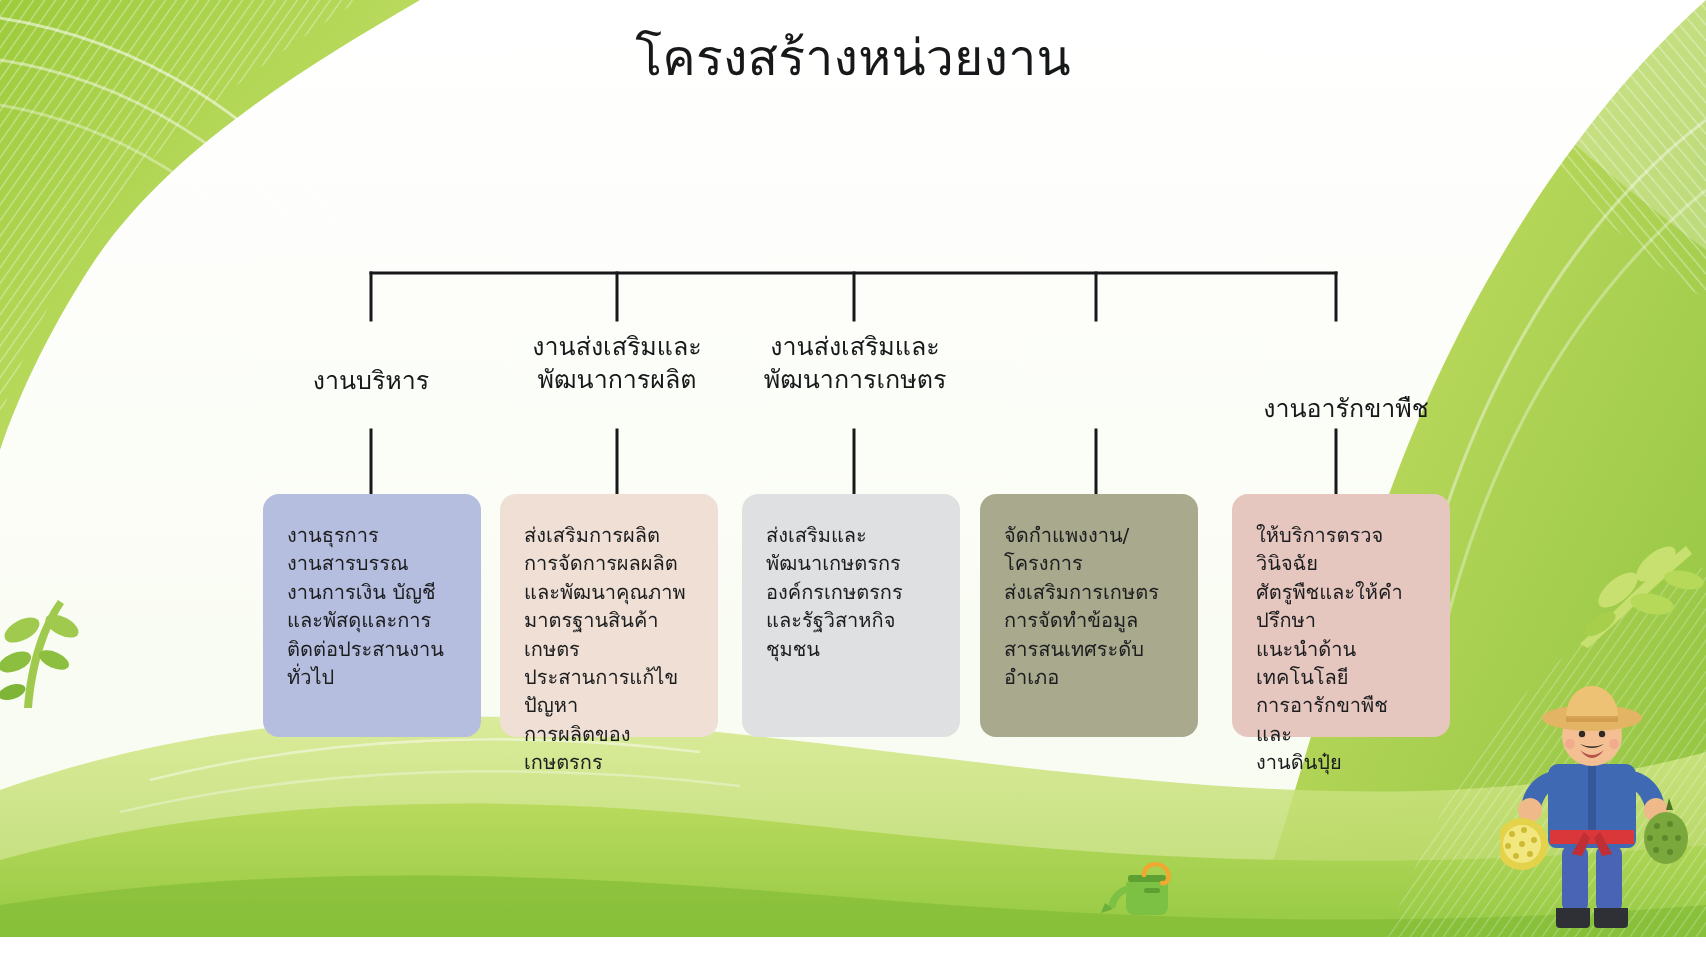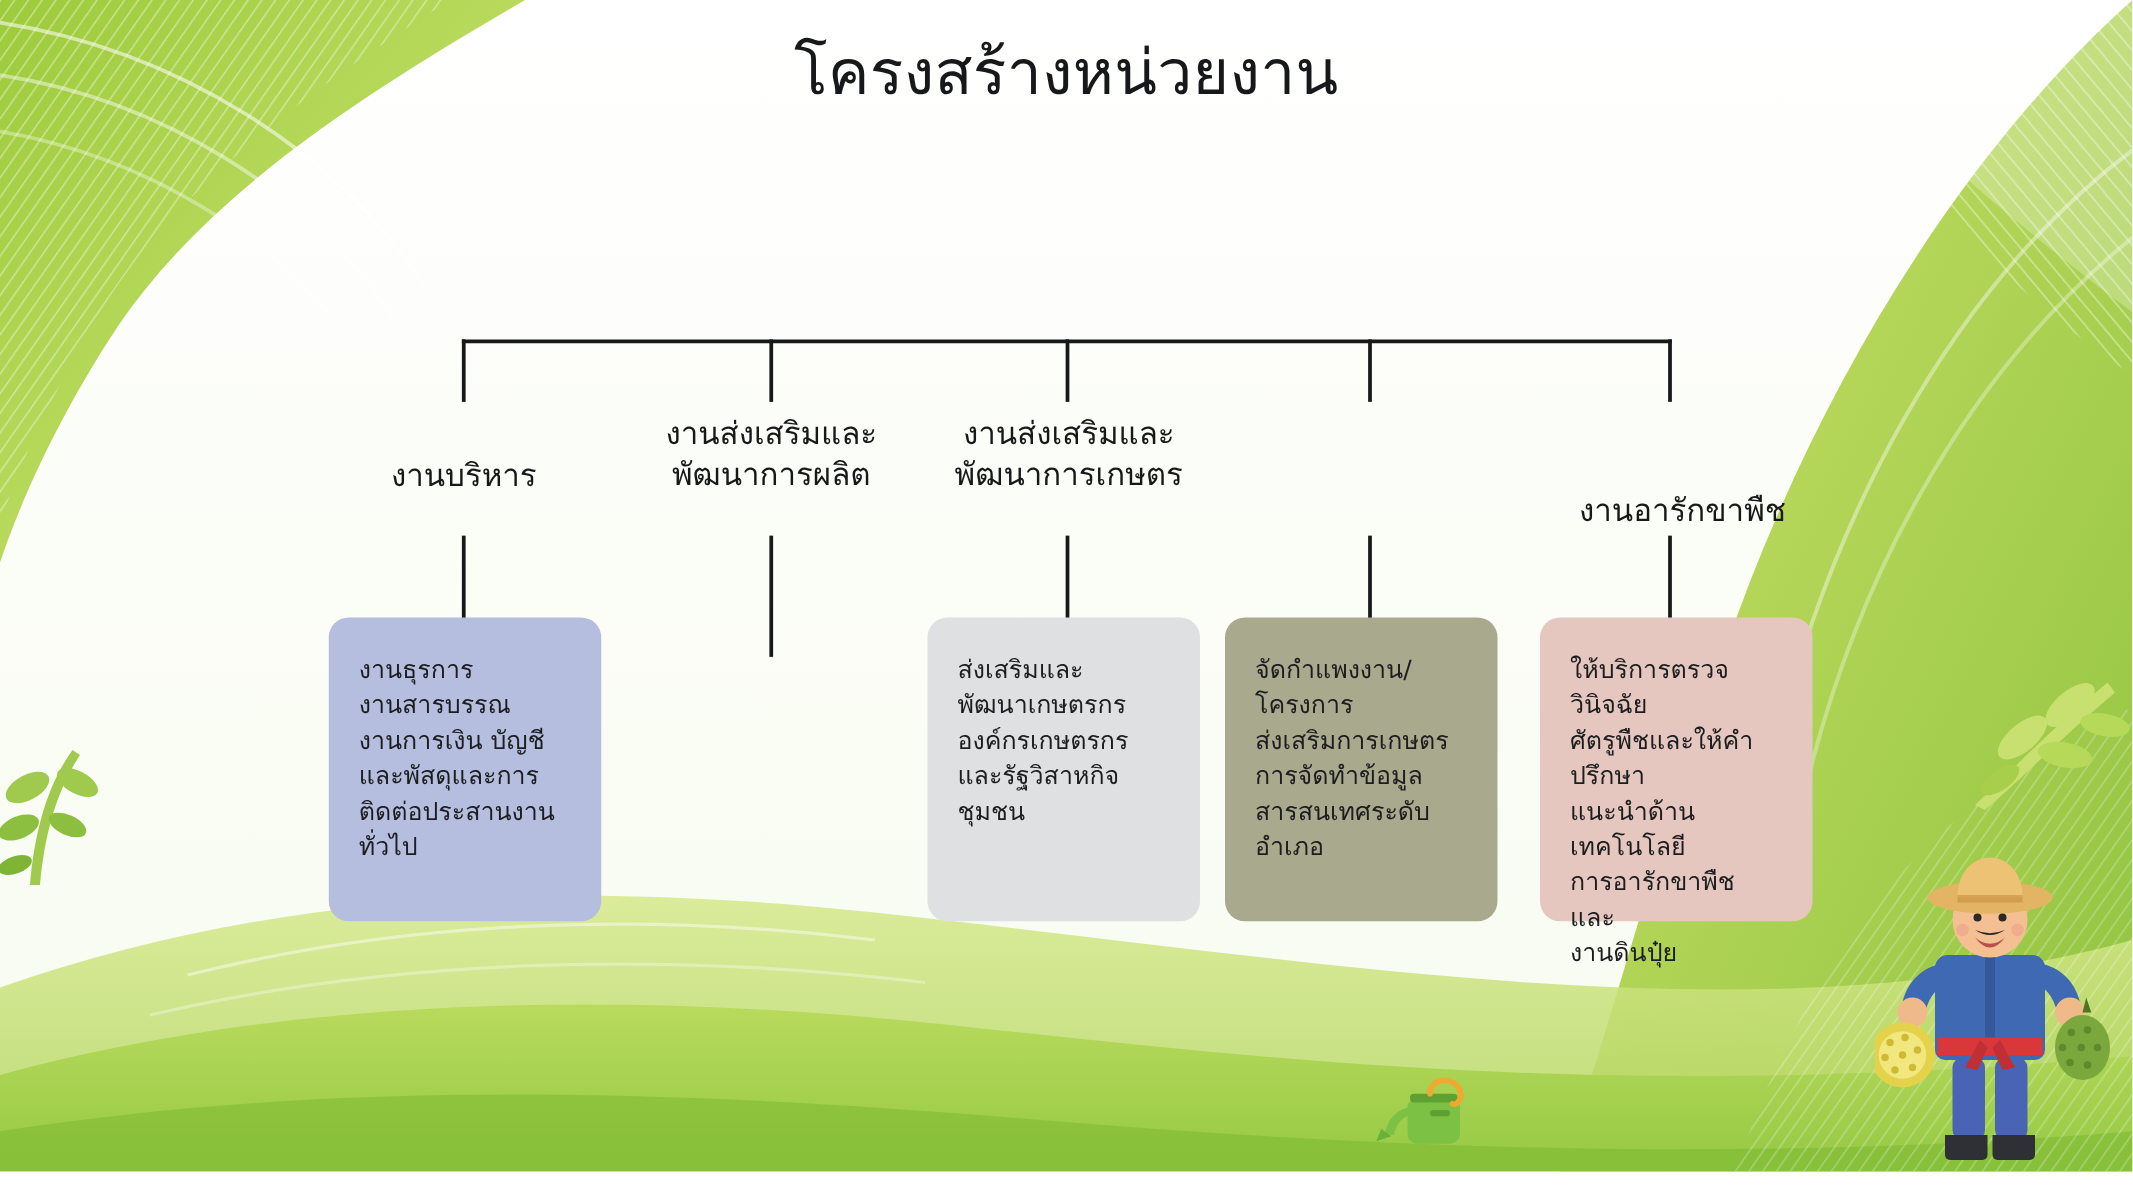--- a/index.html
+++ b/index.html
@@ -201,20 +201,26 @@
     <div class="col-label" style="left:986px; top:14px; width:220px;margin-top:48px;">งานอารักขาพืช</div>
   </div>
 
   <div class="cards">
     <div class="card" style="left:263px; background:#b6bedf;">งานธุรการ
 งานสารบรรณ
 งานการเงิน บัญชี
 และพัสดุและการ
 ติดต่อประสานงาน
 ทั่วไป</div>
+    <div class="card" style="left:500px; background:#efdfd4;">ส่งเสริมการผลิต
+การจัดการผลผลิต
+และพัฒนาคุณภาพ
+มาตรฐานสินค้าเกษตร
+ประสานการแก้ไขปัญหา
+การผลิตของเกษตรกร</div>
     <div class="card" style="left:742px; background:#dfe0e2;">ส่งเสริมและ
 พัฒนาเกษตรกร
 องค์กรเกษตรกร
 และรัฐวิสาหกิจชุมชน</div>
     <div class="card" style="left:980px; background:#a9a98d;">จัดกำแพงงาน/โครงการ
 ส่งเสริมการเกษตร
 การจัดทำข้อมูล
 สารสนเทศระดับอำเภอ</div>
     <div class="card" style="left:1232px; background:#e6c7c0;">ให้บริการตรวจวินิจฉัย
 ศัตรูพืชและให้คำปรึกษา

